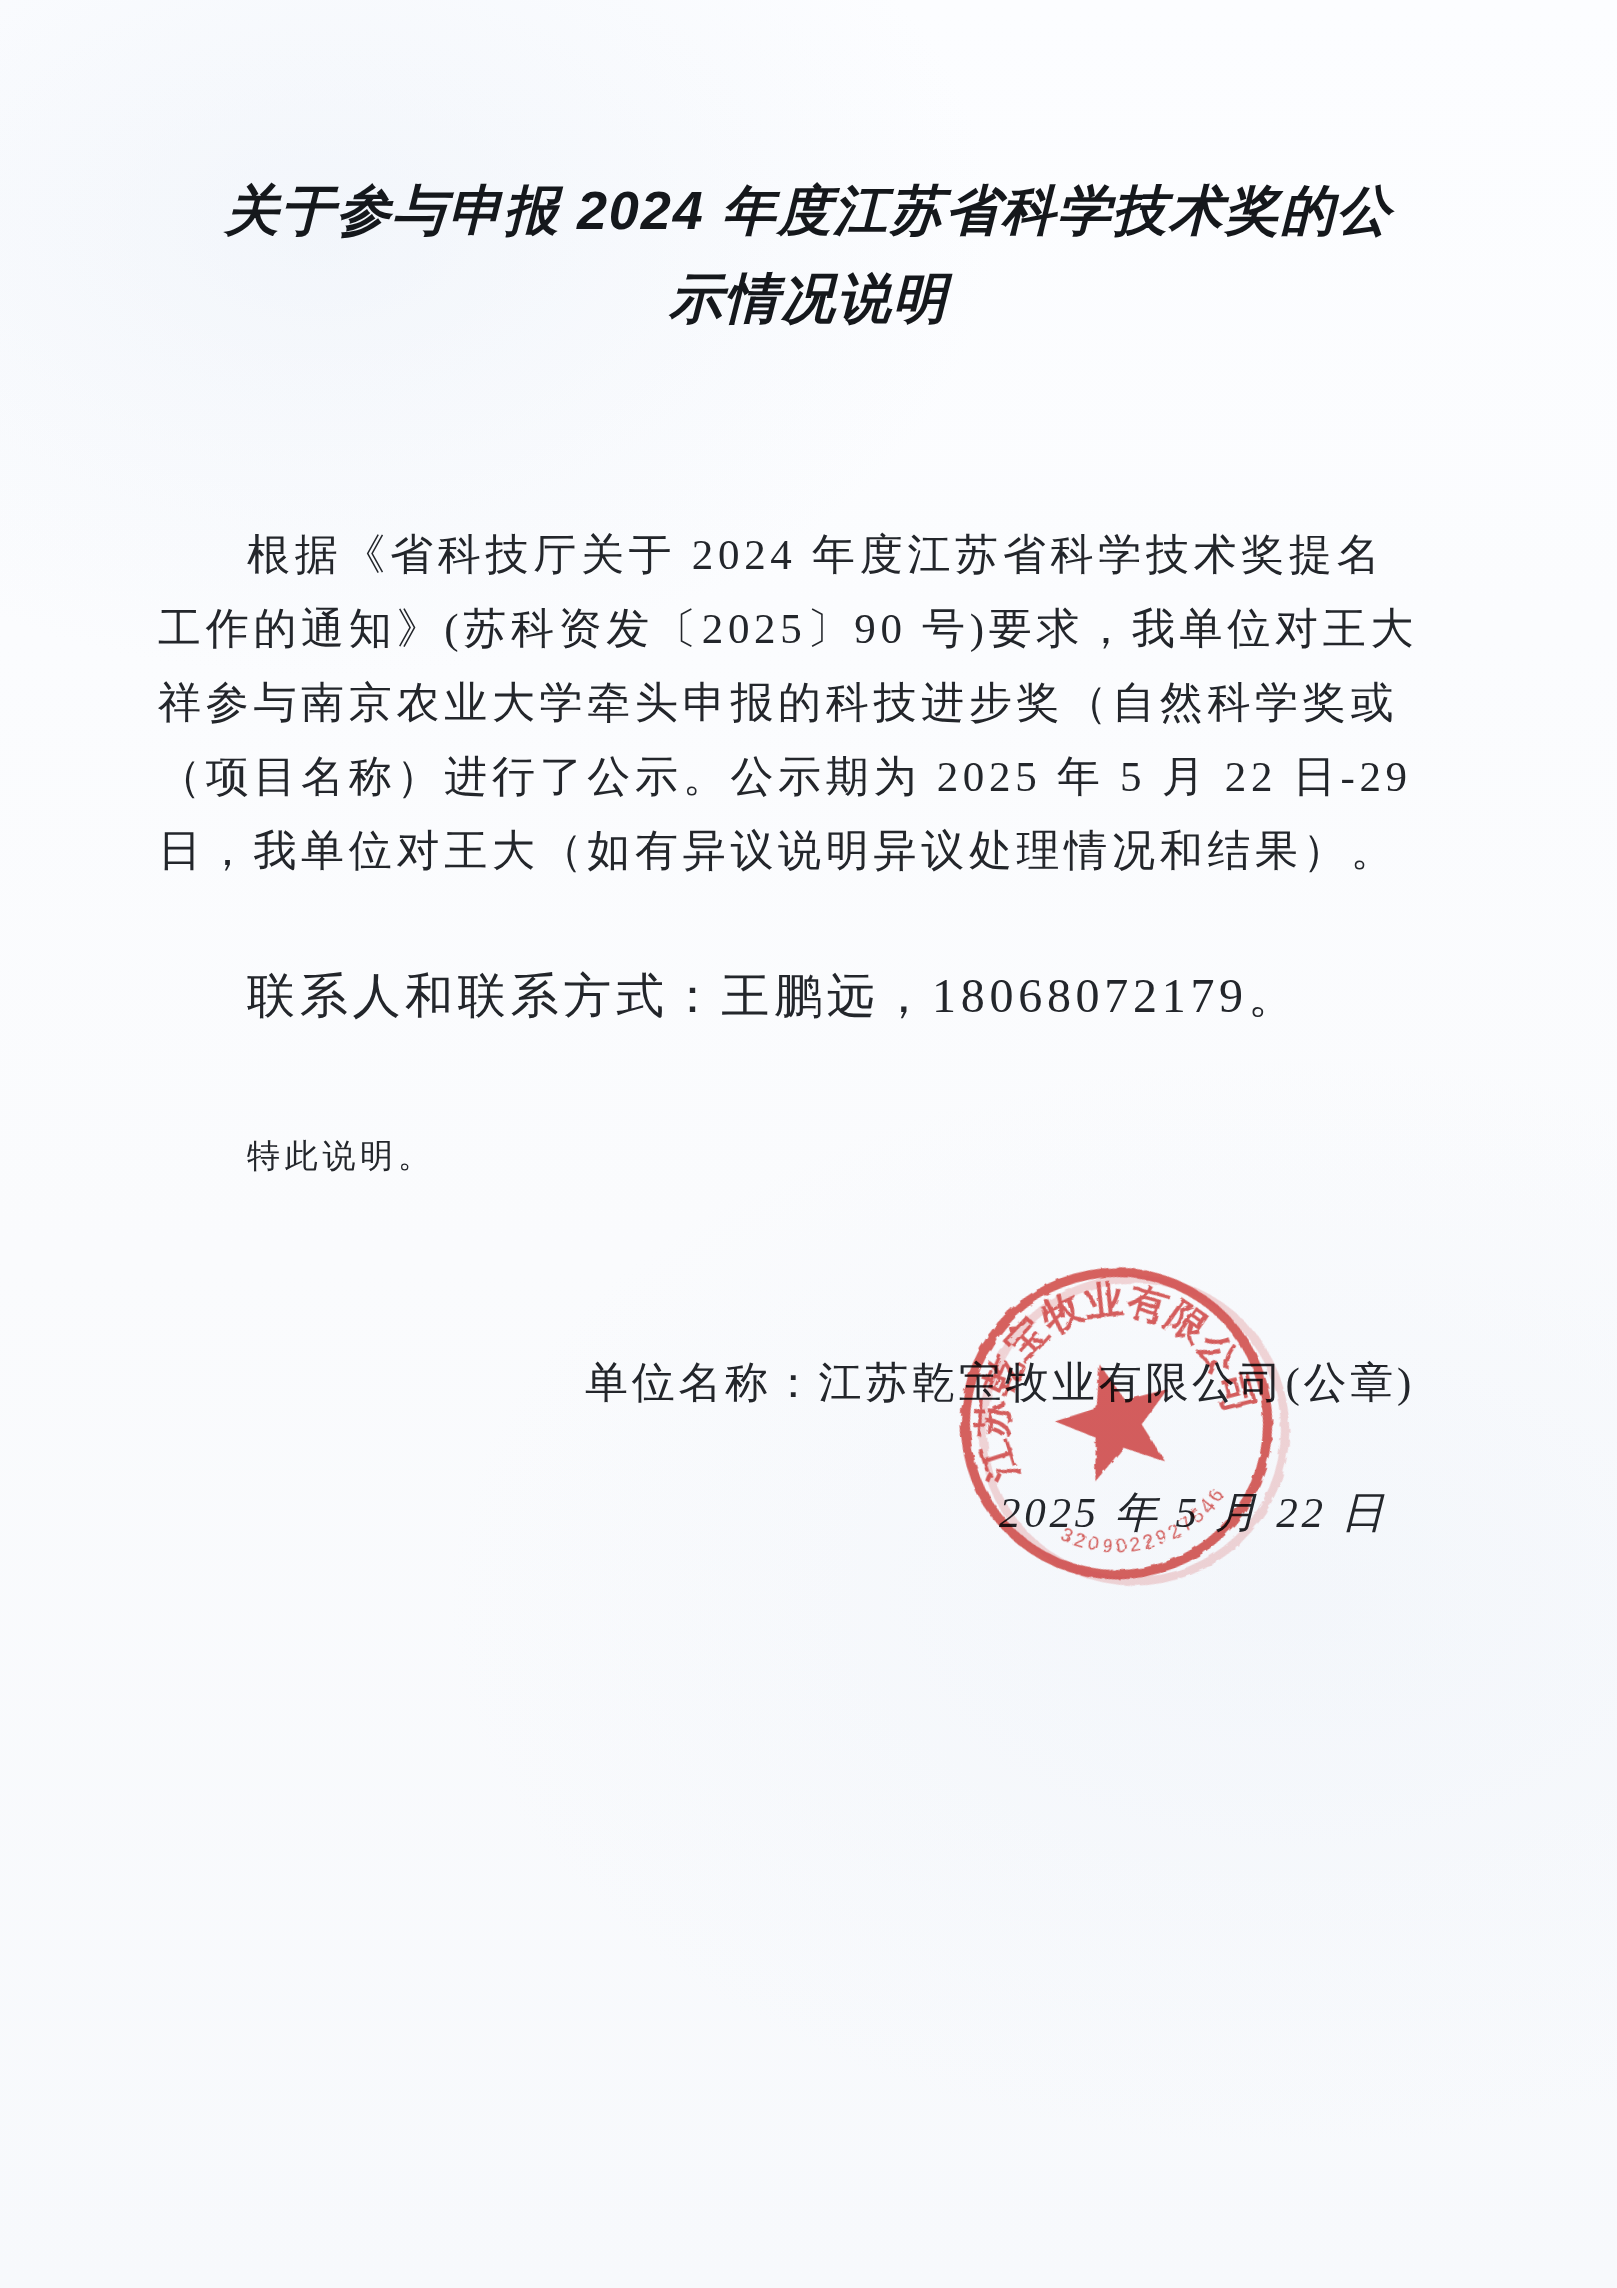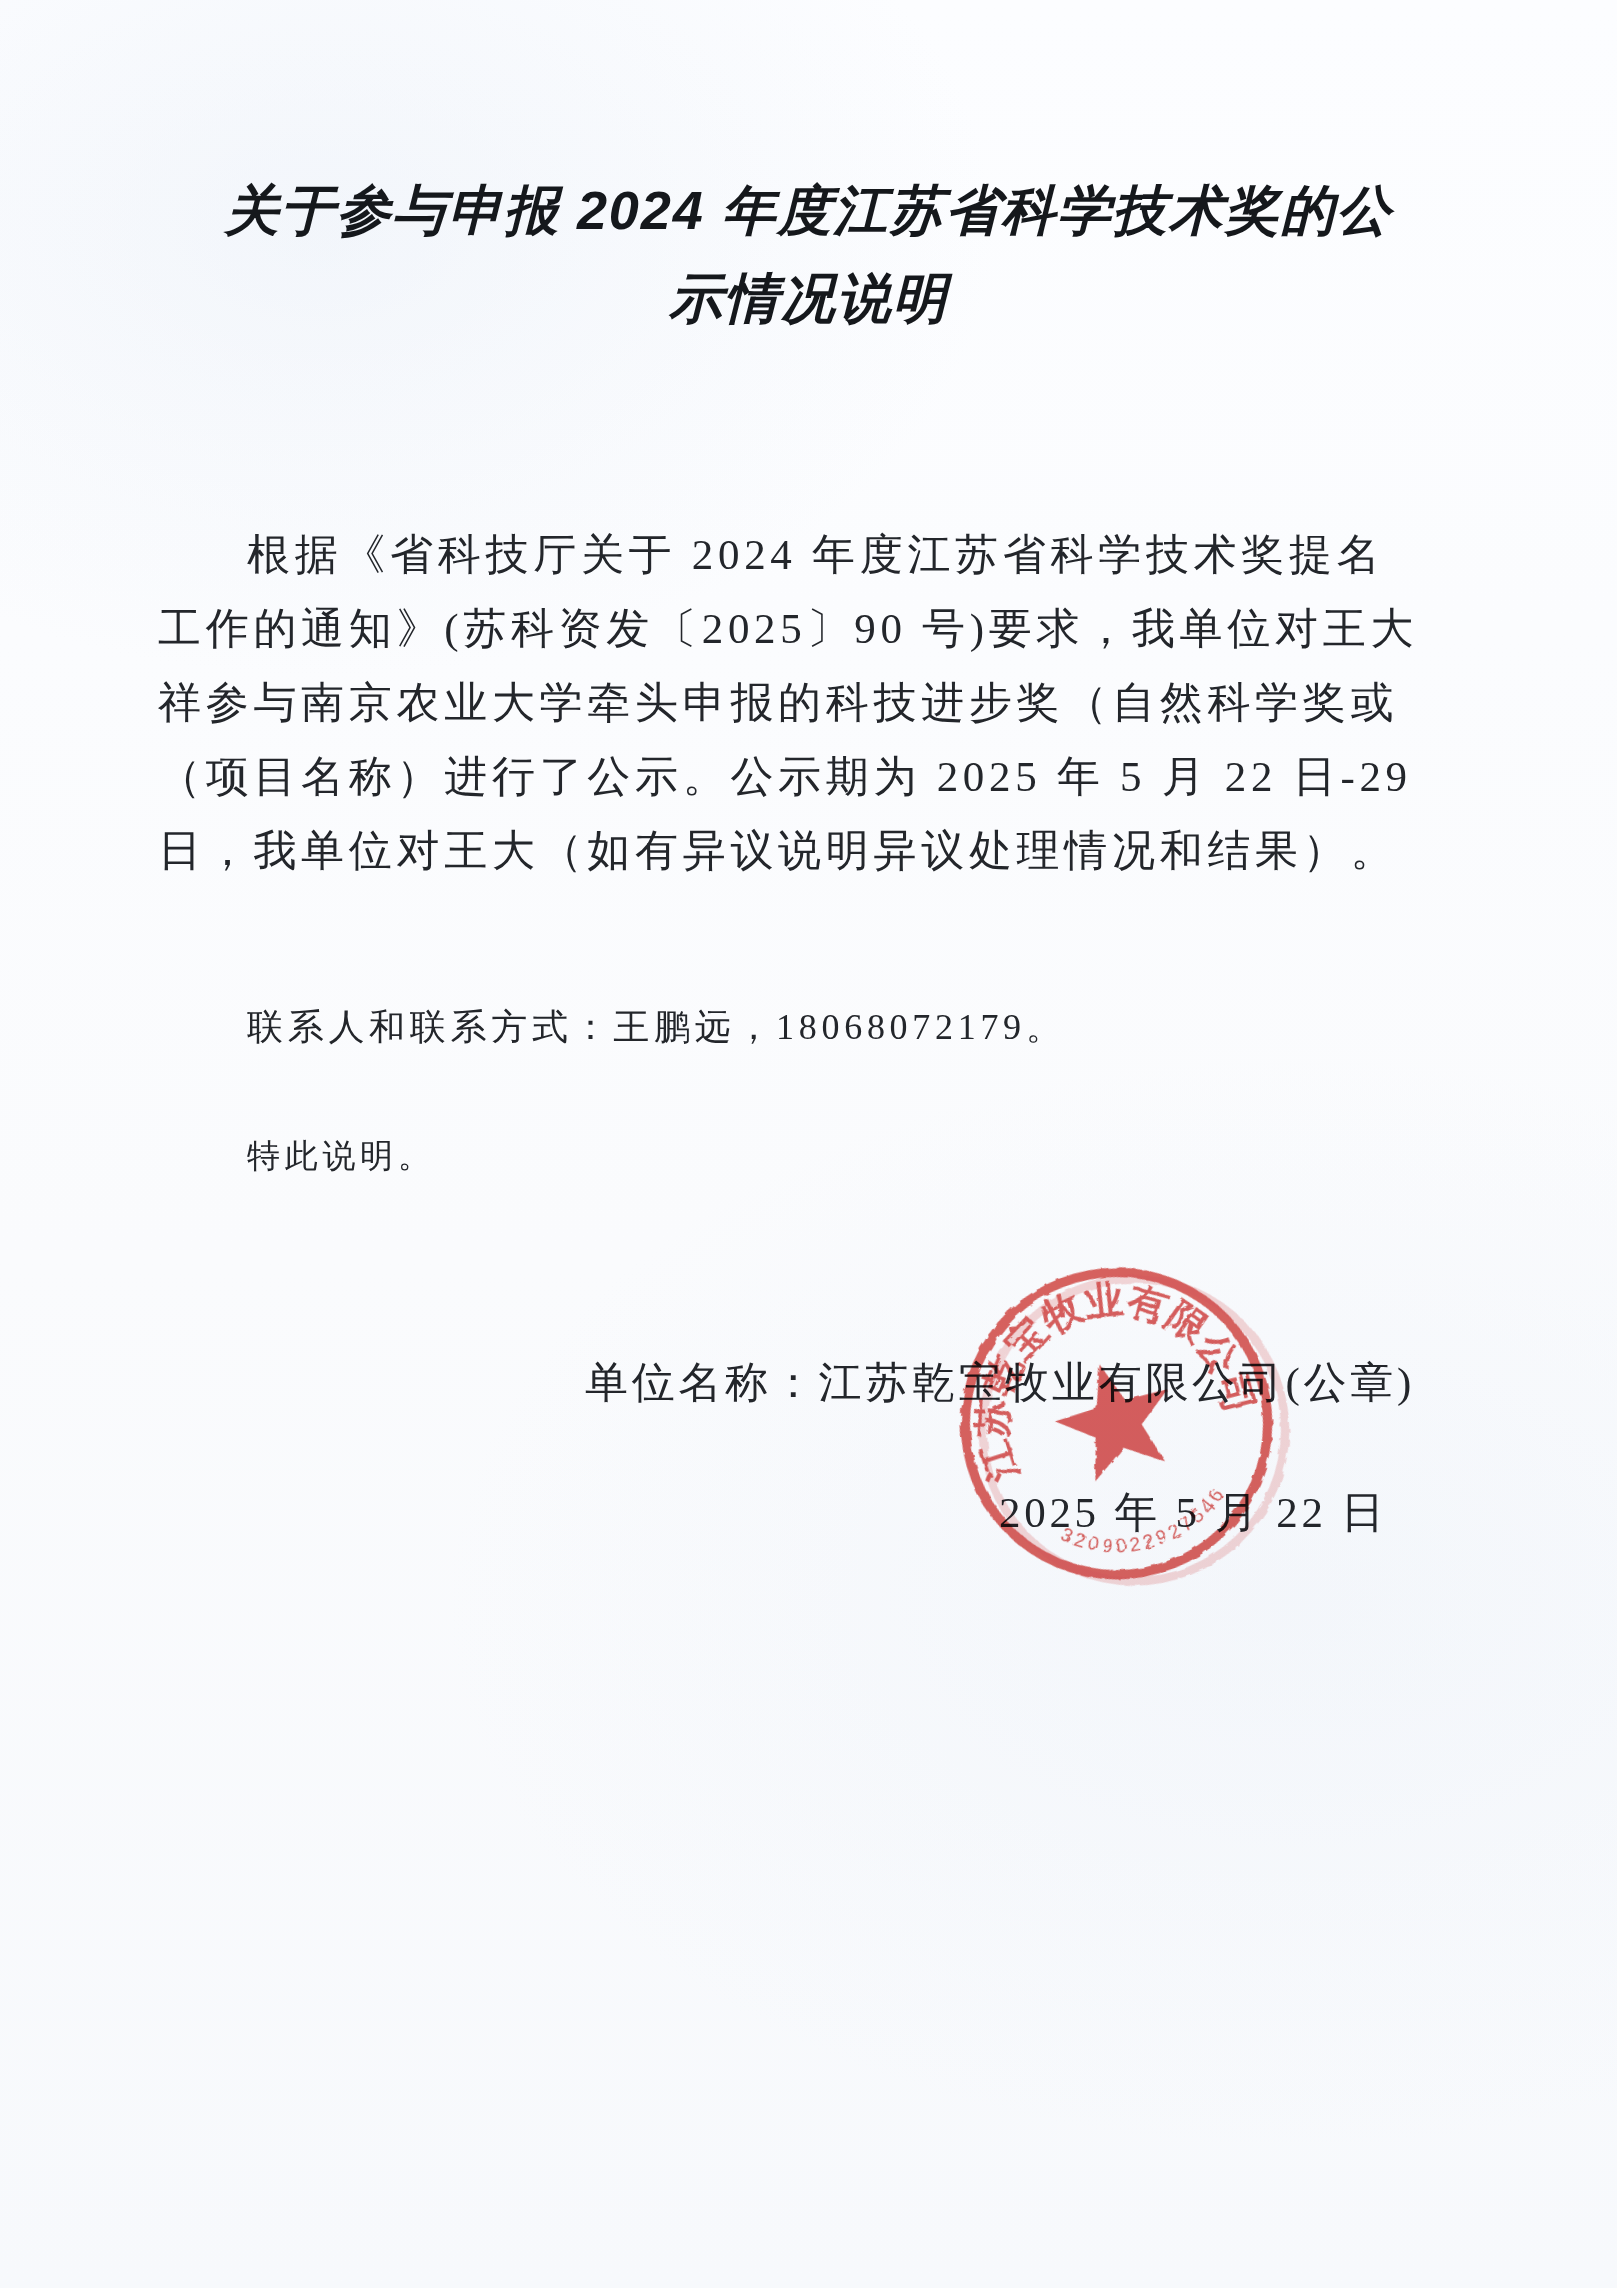--- a/index.html
+++ b/index.html
@@ -24,34 +24,34 @@
     color:#15181c;letter-spacing:1.9px;white-space:nowrap;font-style:italic;
   }
   .body-text{
     position:absolute;left:158px;top:518px;width:1305px;
     font-size:43px;line-height:74px;color:#23262b;
     letter-spacing:4.7px;
   }
   .body-line{white-space:nowrap;}
   .indent{padding-left:89px;}
   .contact-line{
-    position:absolute;left:158px;top:1003px;
-    font-size:36px;color:#23262b;letter-spacing:4.7px;white-space:nowrap;
+    position:absolute;left:158px;top:964px;
+    font-size:48px;color:#23262b;letter-spacing:4.7px;white-space:nowrap;
   }
   .closing-line{
     position:absolute;left:158px;top:1134px;
     font-size:33px;color:#23262b;letter-spacing:4.7px;white-space:nowrap;
   }
   .unit-line{
     position:absolute;left:585px;top:1354px;
     font-size:43px;color:#23262b;letter-spacing:3.7px;white-space:nowrap;
   }
   .date-line{
     position:absolute;left:999px;top:1484px;
-    font-size:43px;color:#23262b;letter-spacing:3.7px;white-space:nowrap;
+    font-size:43px;color:#23262b;letter-spacing:3.7px;white-space:nowrap;font-style:italic;
   }
   .seal{
     position:absolute;left:928px;top:1235px;width:377px;height:377px;
     mix-blend-mode:multiply;opacity:0.92;
     pointer-events:none;
   }
   .seal svg{display:block;width:100%;height:100%;}
 </style>
 </head>
 <body>

